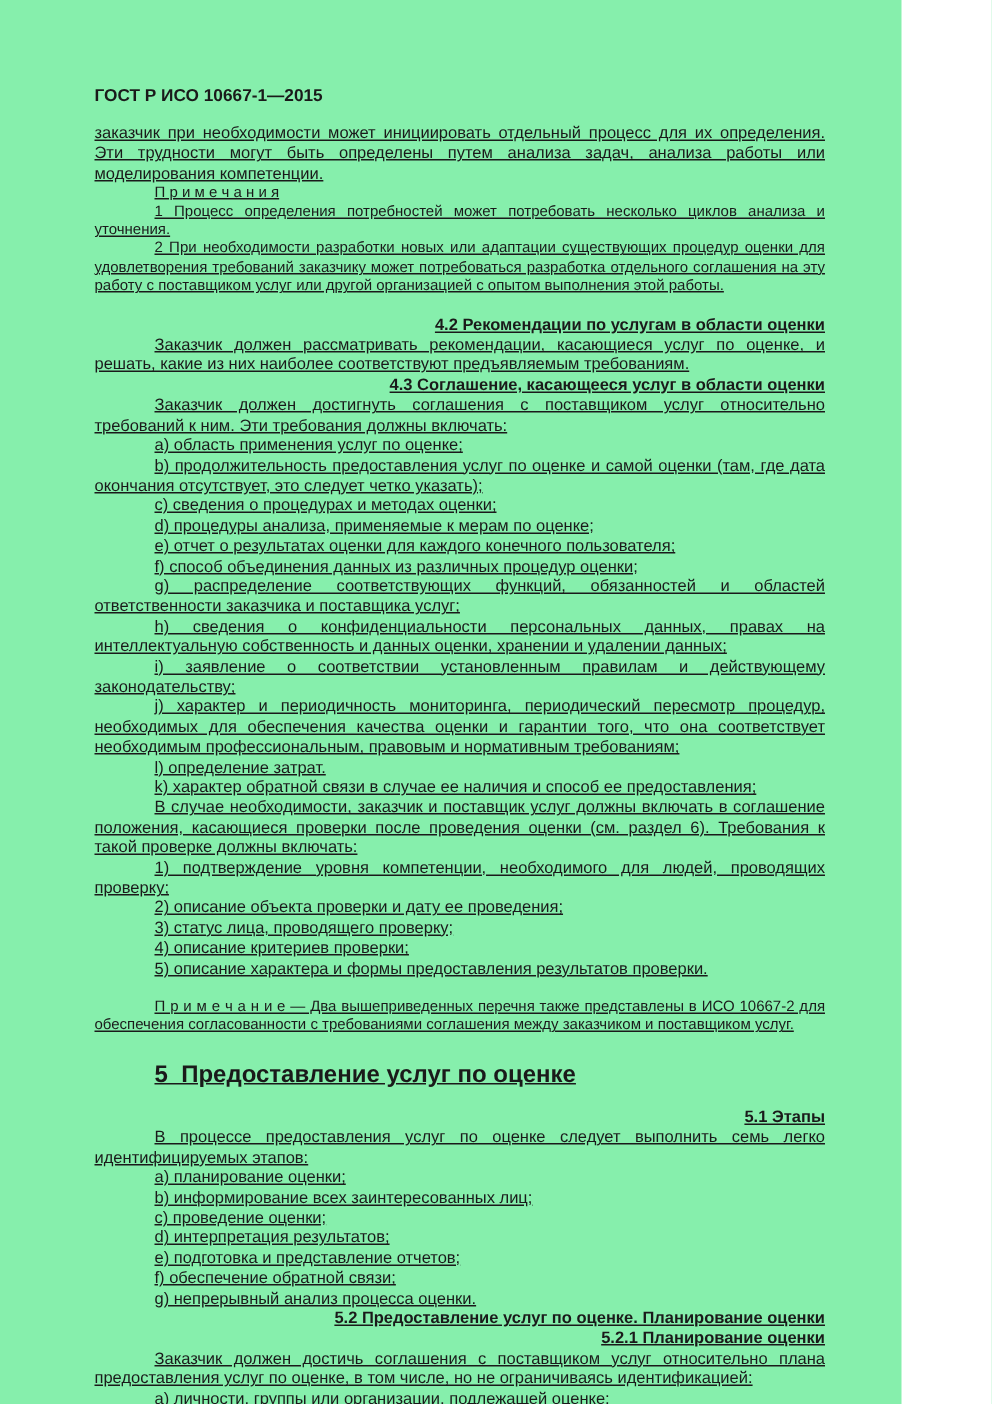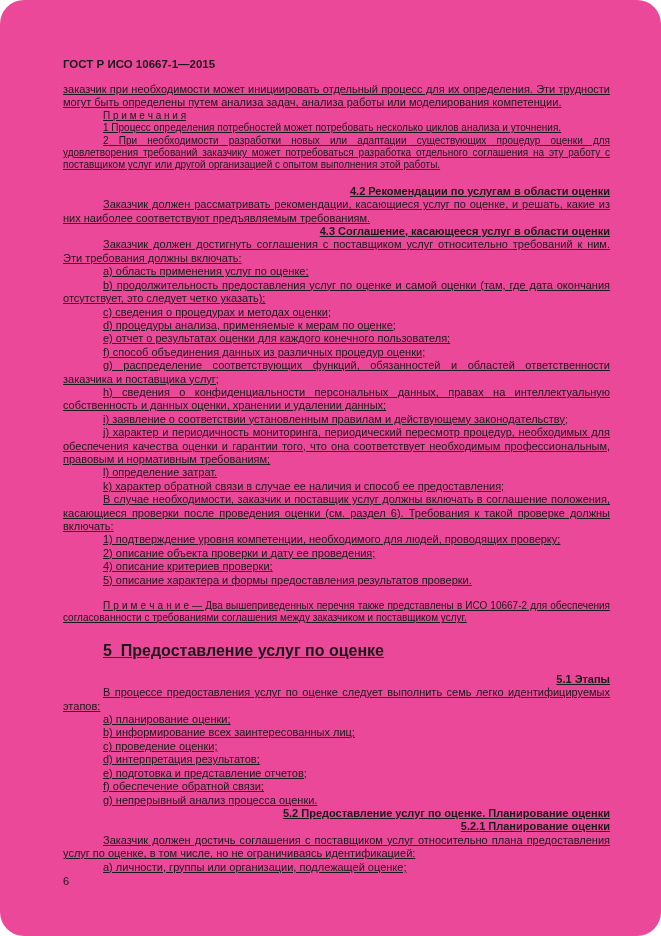--- a/index.html
+++ b/index.html
@@ -4,24 +4,23 @@
 <style>
   html,body{margin:0;padding:0;background:#ffffff;}
   body{
     width:661px;height:936px;overflow:hidden;
     font-family:"Liberation Sans","DejaVu Sans",sans-serif;
     color:#1a1a1a;
     -webkit-font-smoothing:antialiased;
   }
   .page{
     box-sizing:border-box;
-    width:661px;height:936px;
+    width:601px;height:936px;
     padding:58px 51px 0 63px;
-    background:#ec4899;
-    border-radius:24px;
+    background:#86efac;
   }
   .doc-header{
     font-size:11.5px;
     font-weight:bold;
     line-height:13px;
     margin:0 0 12px 0;
   }
   .content{font-size:11px;line-height:13.4px;text-decoration:underline;}
   .para{margin:0;text-align:justify;}
   .ind{text-indent:40px;}
@@ -67,20 +66,21 @@
       <div class="para ind">f) способ объединения данных из различных процедур оценки;</div>
       <div class="para ind">g) распределение соответствующих функций, обязанностей и областей ответственности заказчика и поставщика услуг;</div>
       <div class="para ind">h) сведения о конфиденциальности персональных данных, правах на интеллектуальную собственность и данных оценки, хранении и удалении данных;</div>
       <div class="para ind">i) заявление о соответствии установленным правилам и действующему законодательству;</div>
       <div class="para ind">j) характер и периодичность мониторинга, периодический пересмотр процедур, необходимых для обеспечения качества оценки и гарантии того, что она соответствует необходимым профессиональным, правовым и нормативным требованиям;</div>
       <div class="para ind">l) определение затрат.</div>
       <div class="para ind">k) характер обратной связи в случае ее наличия и способ ее предоставления;</div>
       <div class="para ind">В случае необходимости, заказчик и поставщик услуг должны включать в соглашение положения, касающиеся проверки после проведения оценки (см. раздел 6). Требования к такой проверке должны включать:</div>
       <div class="para ind">1) подтверждение уровня компетенции, необходимого для людей, проводящих проверку;</div>
       <div class="para ind">2) описание объекта проверки и дату ее проведения;</div>
+      <div class="para ind">3) статус лица, проводящего проверку;</div>
       <div class="para ind">4) описание критериев проверки;</div>
       <div class="para ind">5) описание характера и формы предоставления результатов проверки.</div>
       <div class="gap"></div>
       <div class="note ind just">П р и м е ч а н и е — Два вышеприведенных перечня также представлены в ИСО 10667-2 для обеспечения согласованности с требованиями соглашения между заказчиком и поставщиком услуг.</div>
       <div class="h1">5  Предоставление услуг по оценке</div>
       <div class="h3">5.1 Этапы</div>
       <div class="para ind">В процессе предоставления услуг по оценке следует выполнить семь легко идентифицируемых этапов:</div>
       <div class="para ind">a) планирование оценки;</div>
       <div class="para ind">b) информирование всех заинтересованных лиц;</div>
       <div class="para ind">c) проведение оценки;</div>

